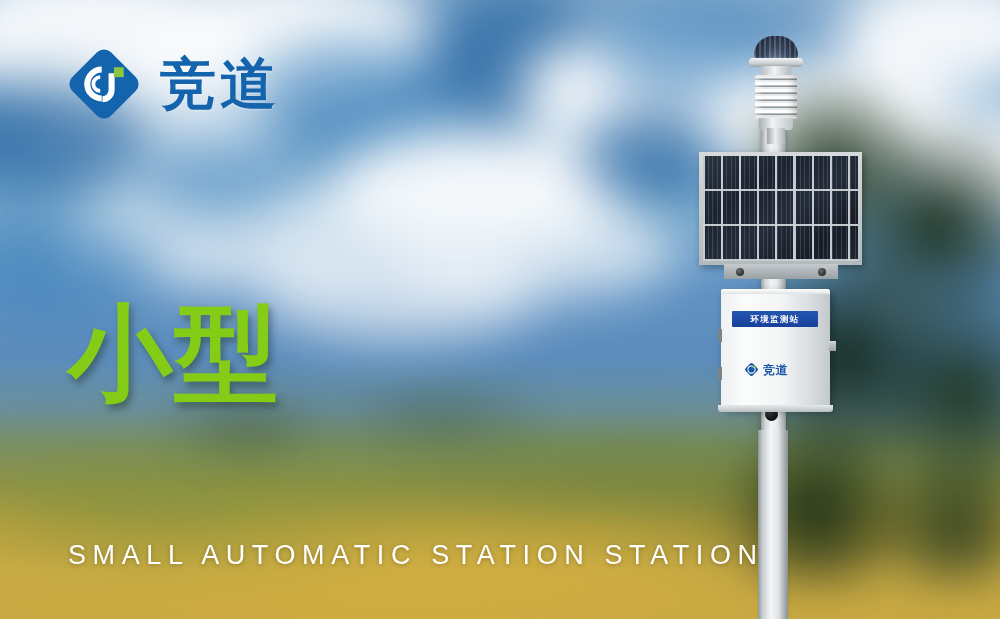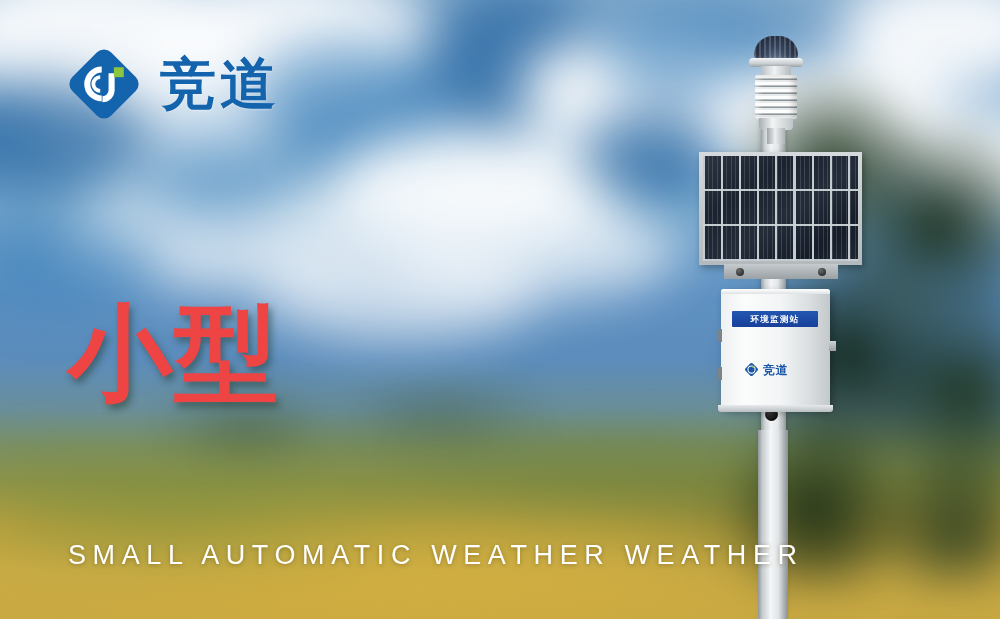--- a/index.html
+++ b/index.html
@@ -79,21 +79,21 @@
     font-family:"DejaVu Sans","Liberation Sans",sans-serif;
     font-size:56px; font-weight:700; color:#1464ad;
     letter-spacing:4px; line-height:1;
     text-shadow:0 1px 2px rgba(255,255,255,.35);
   }
 
   
   .headline{ position:absolute; left:68px; top:296px; }
   .hl-line{
     font-family:"DejaVu Sans","Liberation Sans",sans-serif;
-    color:#ef4444;
+    color:#84cc16;
     font-weight:700;
     font-size:104px;
     line-height:1.10;
     letter-spacing:2px;
     text-shadow:3px 5px 7px rgba(30,50,30,.45);
     white-space:nowrap;
   }
   .hl-line.l2{ margin-top:8px; }
 
   .subtitle{
@@ -343,15 +343,15 @@
         <rect x="63" y="28" width="13" height="13" fill="#8cc63f"></rect>
       </svg>
     </span>
     <span class="logo-word">竞道</span>
   </div>
 
   <div class="headline">
     <div class="hl-line l1">小型</div>
   </div>
 
-  <div class="subtitle">SMALL AUTOMATIC WEATHER WEATHER</div>
+  <div class="subtitle">SMALL AUTOMATIC STATION STATION</div>
 
 </div>
 
 </body></html>

